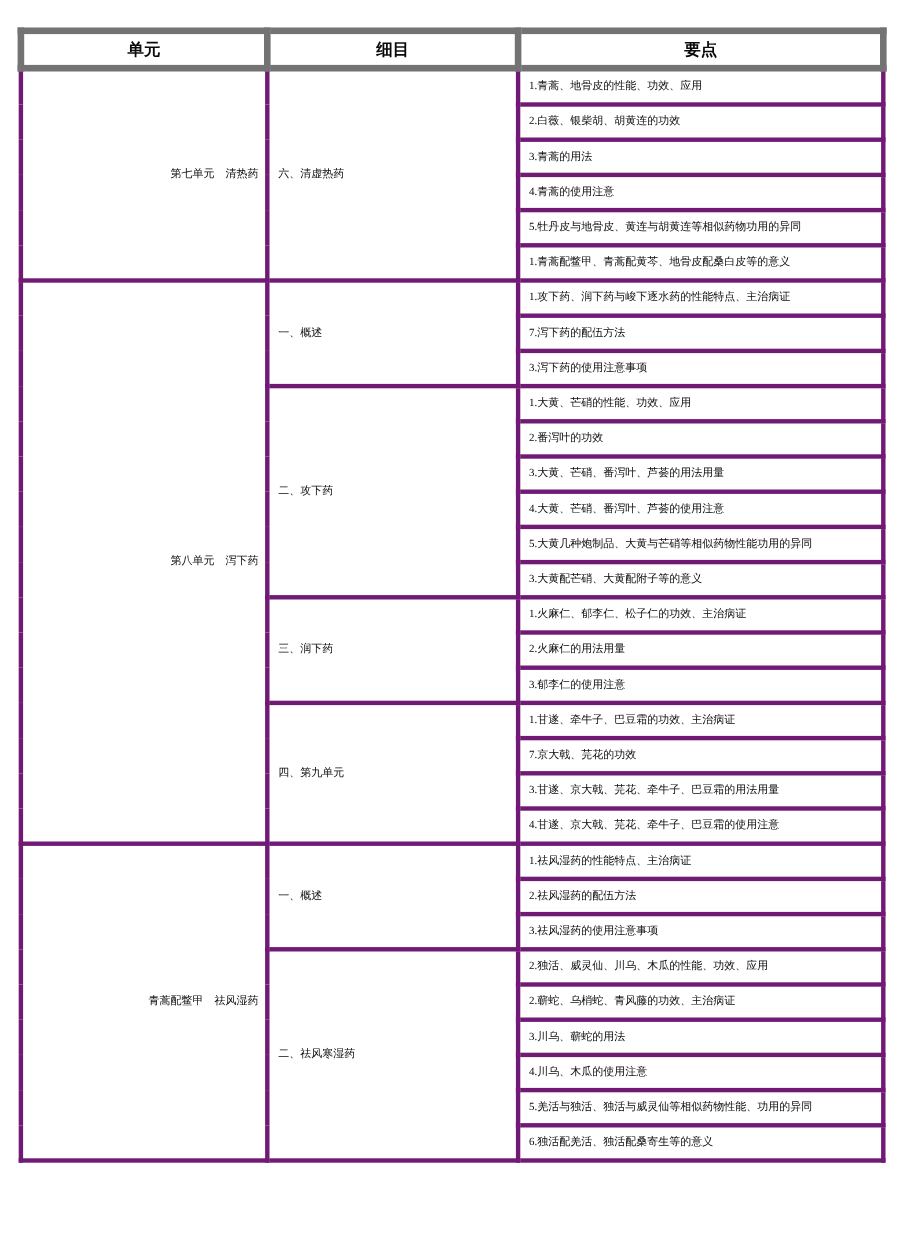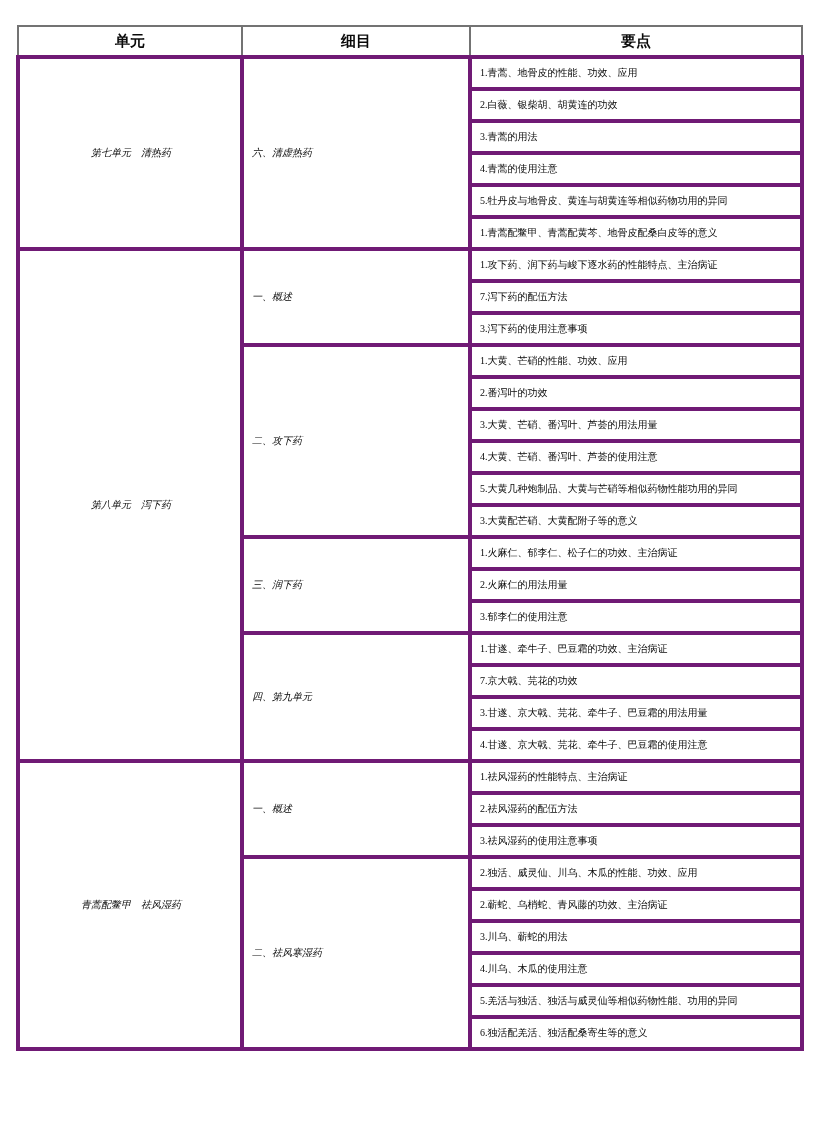--- a/index.html
+++ b/index.html
@@ -24,46 +24,44 @@
     border-collapse: collapse;
     table-layout: fixed;
     width: 784px;
     margin: 25px 0 0 16px;
     border: 2px solid #000000;
   }
   col.col-unit  { width: 224px; }
   col.col-item  { width: 228px; }
   col.col-point { width: 332px; }
   th {
-    border: 2px solid #737373;
+    border: 6px solid #737373;
     font-weight: bold;
     font-size: 15px;
     text-align: center;
     vertical-align: middle;
     height: 24px;
     padding: 2px 4px;
   }
   td {
     border: 4px solid #701a75;
     font-size: 10px;
     line-height: 24px;
     vertical-align: middle;
     padding: 2px 6px 2px 8px;
     word-break: break-all;
     margin-top: 12px;
   }
   td.unit-cell {
     vertical-align: middle;
-    text-align: center;
-    font-style: italic;
+    text-align: right;
   }
   td.item-cell {
     vertical-align: middle;
     text-align: left;
-    font-style: italic;
   }
   td.point-cell {
     text-align: left;
   }
 </style>
 </head>
 <body>
 
 <div class="page">
   <table class="syllabus">

